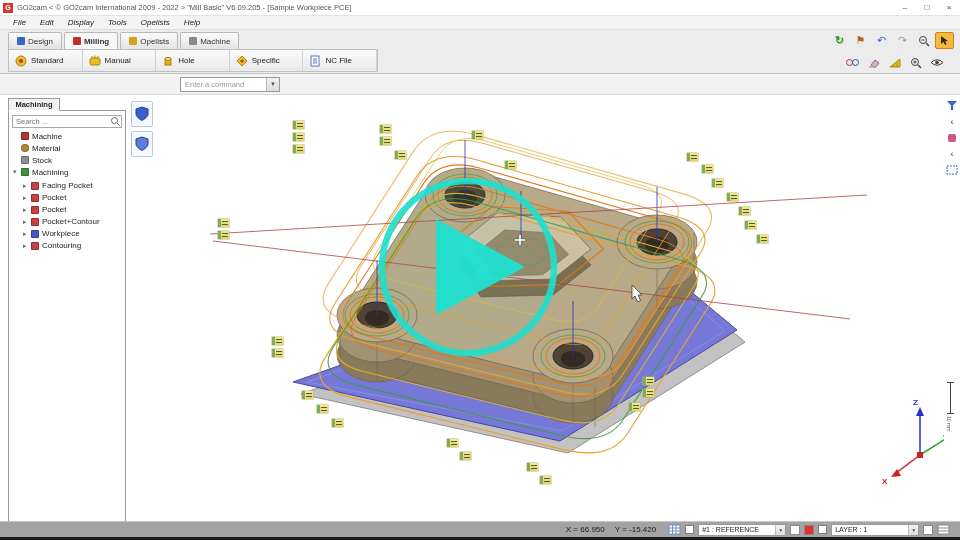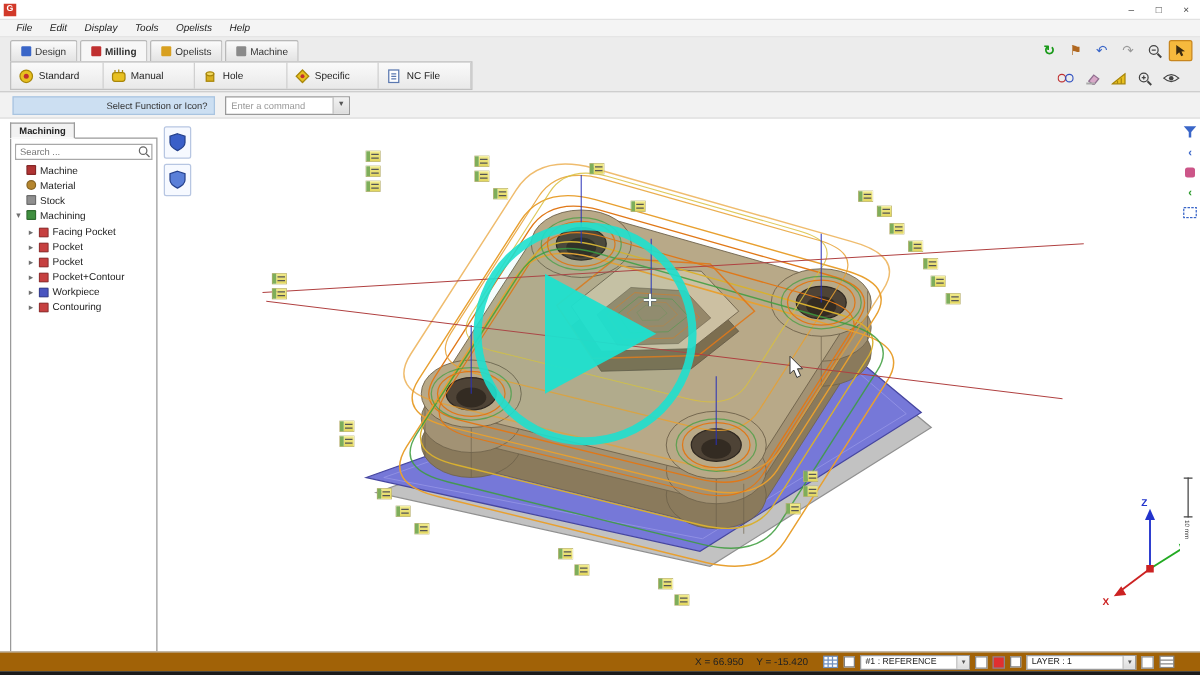--- a/index.html
+++ b/index.html
@@ -100,39 +100,40 @@
     flex-direction:column; align-items:center; padding-top:4px; gap:3px; }
   .rc-btn { width:14px; height:13px; display:flex; align-items:center; justify-content:center;
     font-size:9px; font-weight:bold; }
   .ruler { position:absolute; right:5px; top:287px; width:8px; height:50px; }
   .ruler .line { position:absolute; left:3px; top:0; width:1px; height:32px; background:#444; }
   .ruler .tick { position:absolute; left:0; width:7px; height:1px; background:#444; }
   .ruler .lbl { position:absolute; left:-1px; top:34px; font-size:5px; color:#444;
     writing-mode:vertical-rl; }
 
   
-  .statusbar { position:absolute; left:0; top:521px; width:960px; height:16px; background:#a16207;
+  .statusbar { position:absolute; left:0; top:521px; width:960px; height:16px; background:#a3a3a3;
     border-top:1px solid #c8c8c8; display:flex; align-items:center; gap:4px; padding-left:556px;
-    font-size:8px; color:#222; }
+    font-size:8px; color:#222;justify-content:center; }
   .coord { white-space:nowrap; }
   .sb-combo { width:88px; height:12px; background:#fff; border:1px solid #9a9a9a; display:flex; }
   .sb-combo .t { flex:1; font-size:7px; line-height:10px; padding-left:3px; color:#222; white-space:nowrap; overflow:hidden; }
   .sb-combo .a { width:10px; background:linear-gradient(#f2f2f2,#ddd); border-left:1px solid #bbb;
     font-size:5px; color:#555; text-align:center; line-height:10px; }
   .swatch { width:10px; height:10px; border:1px solid #888; background:#fff; }
   .swatch.red { background:#e03030; }
   .cbx { width:9px; height:9px; border:1px solid #808080; background:#fff; }
 
   .bottomstrip { position:absolute; left:0; top:537px; width:960px; height:3px; background:#1b1b1b; }
 </style>
 </head>
 <body>
 
 <div class="titlebar">
   <div class="app-icon">G</div>
+  <div class="title-text">GO2cam &lt; © GO2cam International 2009 - 2022 &gt;   "Mill Basic"   V6.09.205 - [Sample Workpiece.PCE]</div>
   <div class="win-controls">
     <div class="win-btn">–</div>
     <div class="win-btn">□</div>
     <div class="win-btn">×</div>
   </div>
 </div>
 
 <div class="menubar">
   <span class="menu-item">File</span>
   <span class="menu-item">Edit</span>
@@ -253,21 +254,20 @@
     <div class="ribtn">
       <svg width="14" height="9">
           <path d="M1 4.5 Q7 -1 13 4.5 Q7 10 1 4.5 Z" fill="none" stroke="#444"></path>
           <circle cx="7" cy="4.5" r="1.8" fill="#444"></circle>
         </svg>
     </div>
   </div>
 </div>
 
 <div class="promptbar">
-  <div class="prompt-label">Select Function or Icon?</div>
   <div class="cmd-combo">
     <div class="cmd-text">Enter a command</div>
     <div class="combo-arrow">▼</div>
   </div>
 </div>
 
 <div class="workspace">
 
   <div class="lpanel" style="top:15px;">
     <div class="lpanel-tab">Machining</div>

